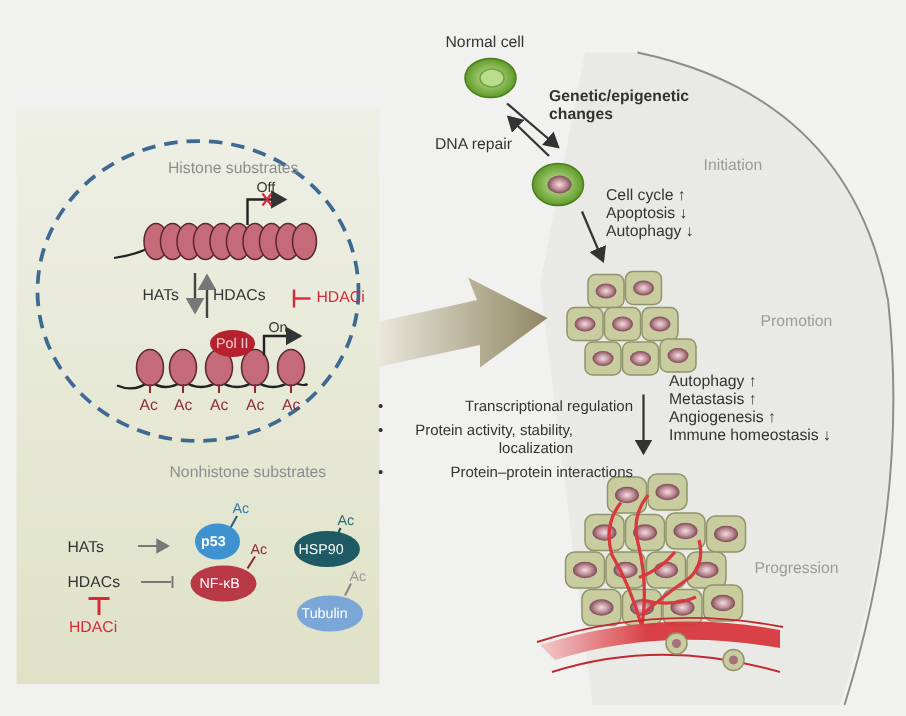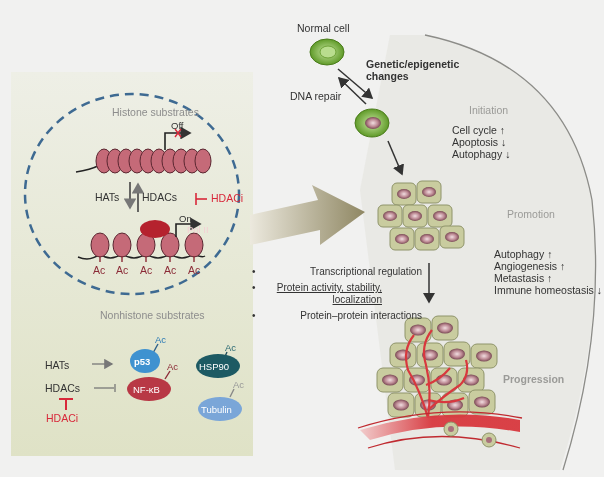--- a/index.html
+++ b/index.html
@@ -1,17 +1,17 @@
 <!DOCTYPE html>
 <html><head>
 <meta charset="utf-8">
 <style>
   html,body{margin:0;padding:0;}
   body{width:604px;height:477px;background:#f1f1f0;position:relative;overflow:hidden;font-family:"Liberation Sans",sans-serif;}
-  .abs{position:absolute;margin-left:48px;}
+  .abs{position:absolute;}
   svg.bg{position:absolute;left:0;top:0;}
   .t{position:absolute;font-size:10.5px;color:#333;white-space:nowrap;line-height:12px;}
   .grey{color:#8d8d8d;}
   .red{color:#d8283a;}
   .lbl-stage{font-size:10.5px;color:#9b9b98;}
   ul.bul{margin:0;padding:0;list-style:none;}
   ul.bul li{position:relative;padding-left:10px;font-size:10px;color:#333;line-height:12px;margin-bottom:4px;}
   ul.bul li:before{content:"•";position:absolute;left:0;top:0;}
 </style>
 </head>
@@ -209,59 +209,59 @@
   <ellipse cx="218" cy="366" rx="22" ry="12" fill="#1d5a63"></ellipse>
   <ellipse cx="149" cy="389" rx="22" ry="12" fill="#b83845"></ellipse>
   <ellipse cx="220" cy="409" rx="22" ry="12" fill="#7aa6d8"></ellipse>
 </svg>
 
 <div class="t grey" style="left:112px;top:106px;">Histone substrates</div>
 <div class="t" style="left:171px;top:120px;font-size:9.5px;">Off</div>
 <div class="t" style="left:95px;top:191px;">HATs</div>
 <div class="t" style="left:142px;top:191px;">HDACs</div>
 <div class="t red" style="left:211px;top:192px;">HDACi</div>
-<div class="t" style="left:144px;top:224px;font-size:9.5px;color:#f3d0d4;margin-left:43px;">Pol II</div>
+<div class="t" style="left:144px;top:224px;font-size:9.5px;color:#f3d0d4;">Pol II</div>
 <div class="t" style="left:179px;top:213px;font-size:9.5px;">On</div>
 <div class="t" style="left:93px;top:264px;color:#8b2a36;">Ac</div>
 <div class="t" style="left:116px;top:264px;color:#8b2a36;">Ac</div>
 <div class="t" style="left:140px;top:264px;color:#8b2a36;">Ac</div>
 <div class="t" style="left:164px;top:264px;color:#8b2a36;">Ac</div>
 <div class="t" style="left:188px;top:264px;color:#8b2a36;">Ac</div>
 
-<div class="t grey" style="left:100px;top:309px;">Nonhistone substrates</div>
+<div class="t grey" style="left:113px;top:309px;">Nonhistone substrates</div>
 <div class="t" style="left:45px;top:359px;">HATs</div>
 <div class="t" style="left:45px;top:382px;">HDACs</div>
 <div class="t red" style="left:46px;top:412px;">HDACi</div>
 
 <div class="t" style="left:134px;top:356px;color:#fff;font-size:9.5px;font-weight:bold;">p53</div>
 <div class="t" style="left:155px;top:334px;color:#2b7ab5;font-size:9.5px;">Ac</div>
 <div class="t" style="left:199px;top:361px;color:#fff;font-size:9.5px;">HSP90</div>
 <div class="t" style="left:225px;top:342px;color:#2b6a73;font-size:9.5px;">Ac</div>
 <div class="t" style="left:133px;top:384px;color:#fff;font-size:9.5px;">NF-κB</div>
 <div class="t" style="left:167px;top:361px;color:#8b2a36;font-size:9.5px;">Ac</div>
 <div class="t" style="left:201px;top:404px;color:#fff;font-size:9.5px;">Tubulin</div>
 <div class="t" style="left:233px;top:379px;color:#999;font-size:9.5px;">Ac</div>
 
 <ul class="bul abs" style="left:252px;top:266px;width:170px;text-align:right;">
   <li>Transcriptional regulation</li>
-  <li style="width:120px;white-space:normal;text-decoration:underline;">Protein activity, stability, localization</li>
+  <li style="width:120px;white-space:normal;">Protein activity, stability, localization</li>
   <li>Protein–protein interactions</li>
 </ul>
 
 <div class="t" style="left:297px;top:22px;">Normal cell</div>
 <div class="t" style="left:366px;top:58px;width:90px;white-space:normal;font-weight:bold;">Genetic/epigenetic changes</div>
 <div class="t" style="left:290px;top:90px;">DNA repair</div>
 <div class="t lbl-stage" style="left:469px;top:104px;">Initiation</div>
 <div class="t lbl-stage" style="left:507px;top:208px;">Promotion</div>
-<div class="t lbl-stage" style="left:503px;top:373px;font-weight:bold;">Progression</div>
+<div class="t lbl-stage" style="left:503px;top:373px;">Progression</div>
 
 <div class="abs" style="left:404px;top:124px;">
   <div class="t" style="position:relative;">Cell cycle ↑</div>
   <div class="t" style="position:relative;">Apoptosis ↓</div>
   <div class="t" style="position:relative;">Autophagy ↓</div>
 </div>
 
 <div class="abs" style="left:446px;top:248px;">
   <div class="t" style="position:relative;">Autophagy ↑</div>
+  <div class="t" style="position:relative;">Metastasis ↑</div>
   <div class="t" style="position:relative;">Angiogenesis ↑</div>
-  <div class="t" style="position:relative;">Metastasis ↑</div>
   <div class="t" style="position:relative;">Immune homeostasis ↓</div>
 </div>
 
 </body></html>

